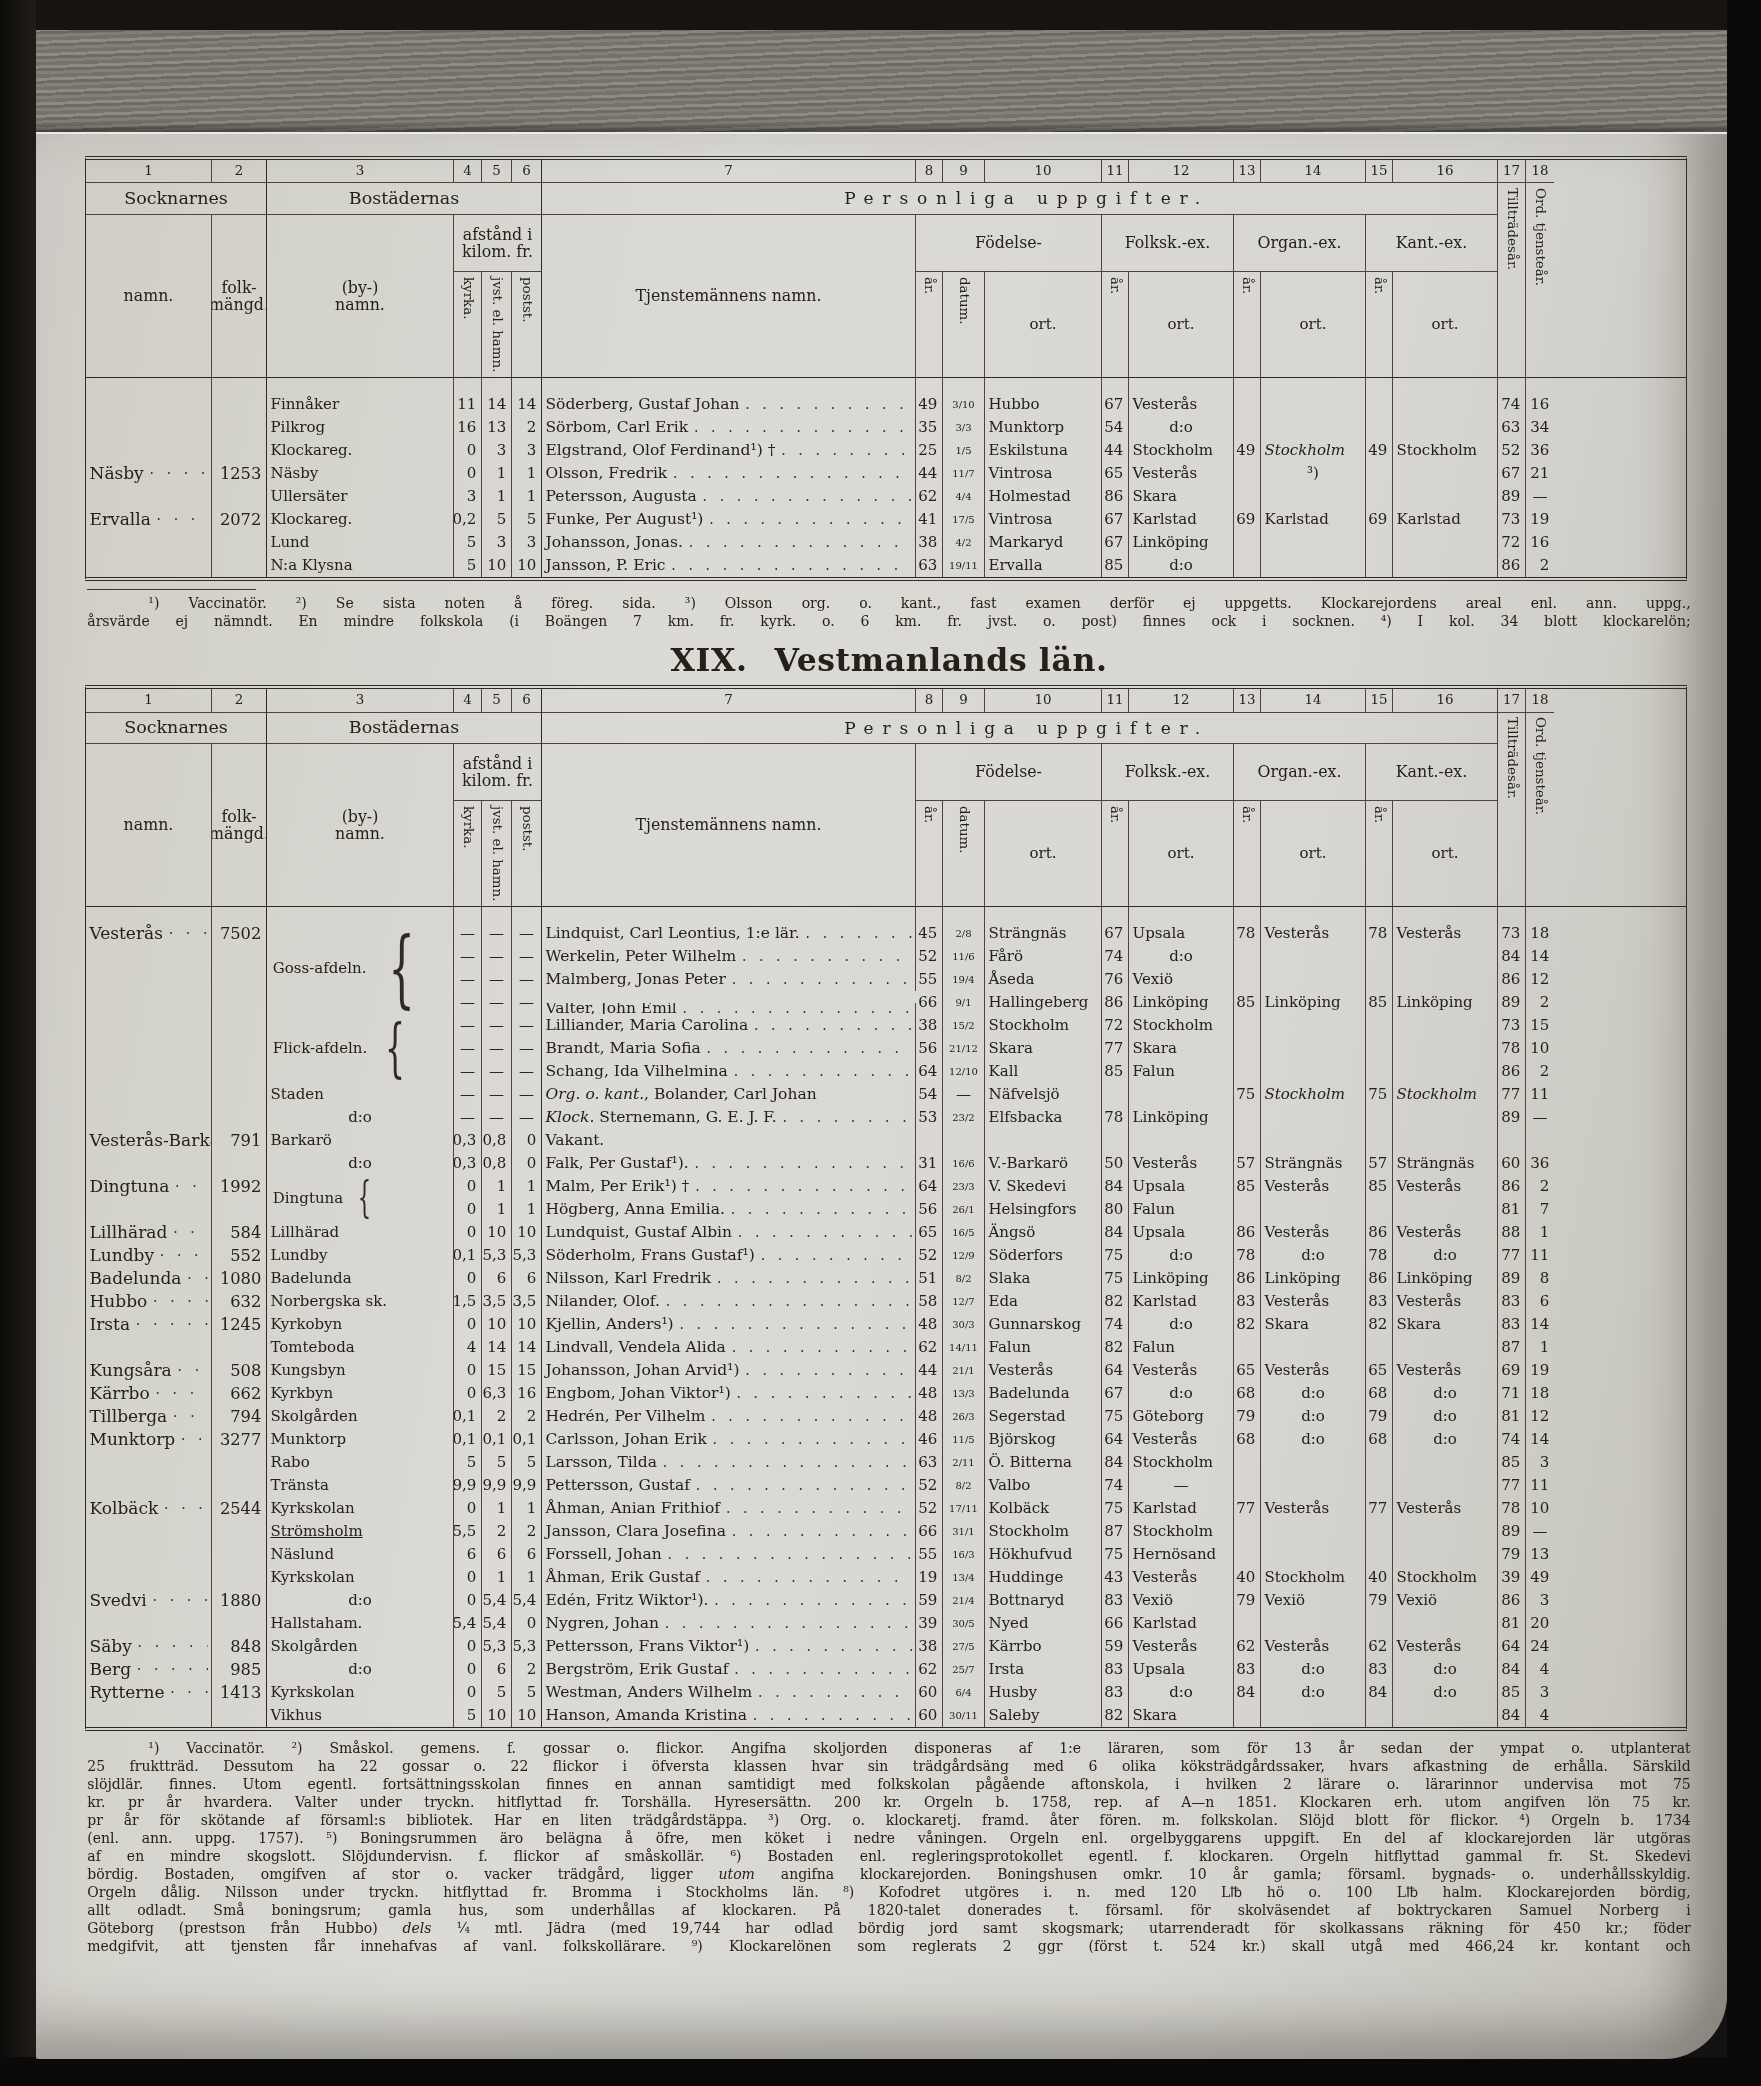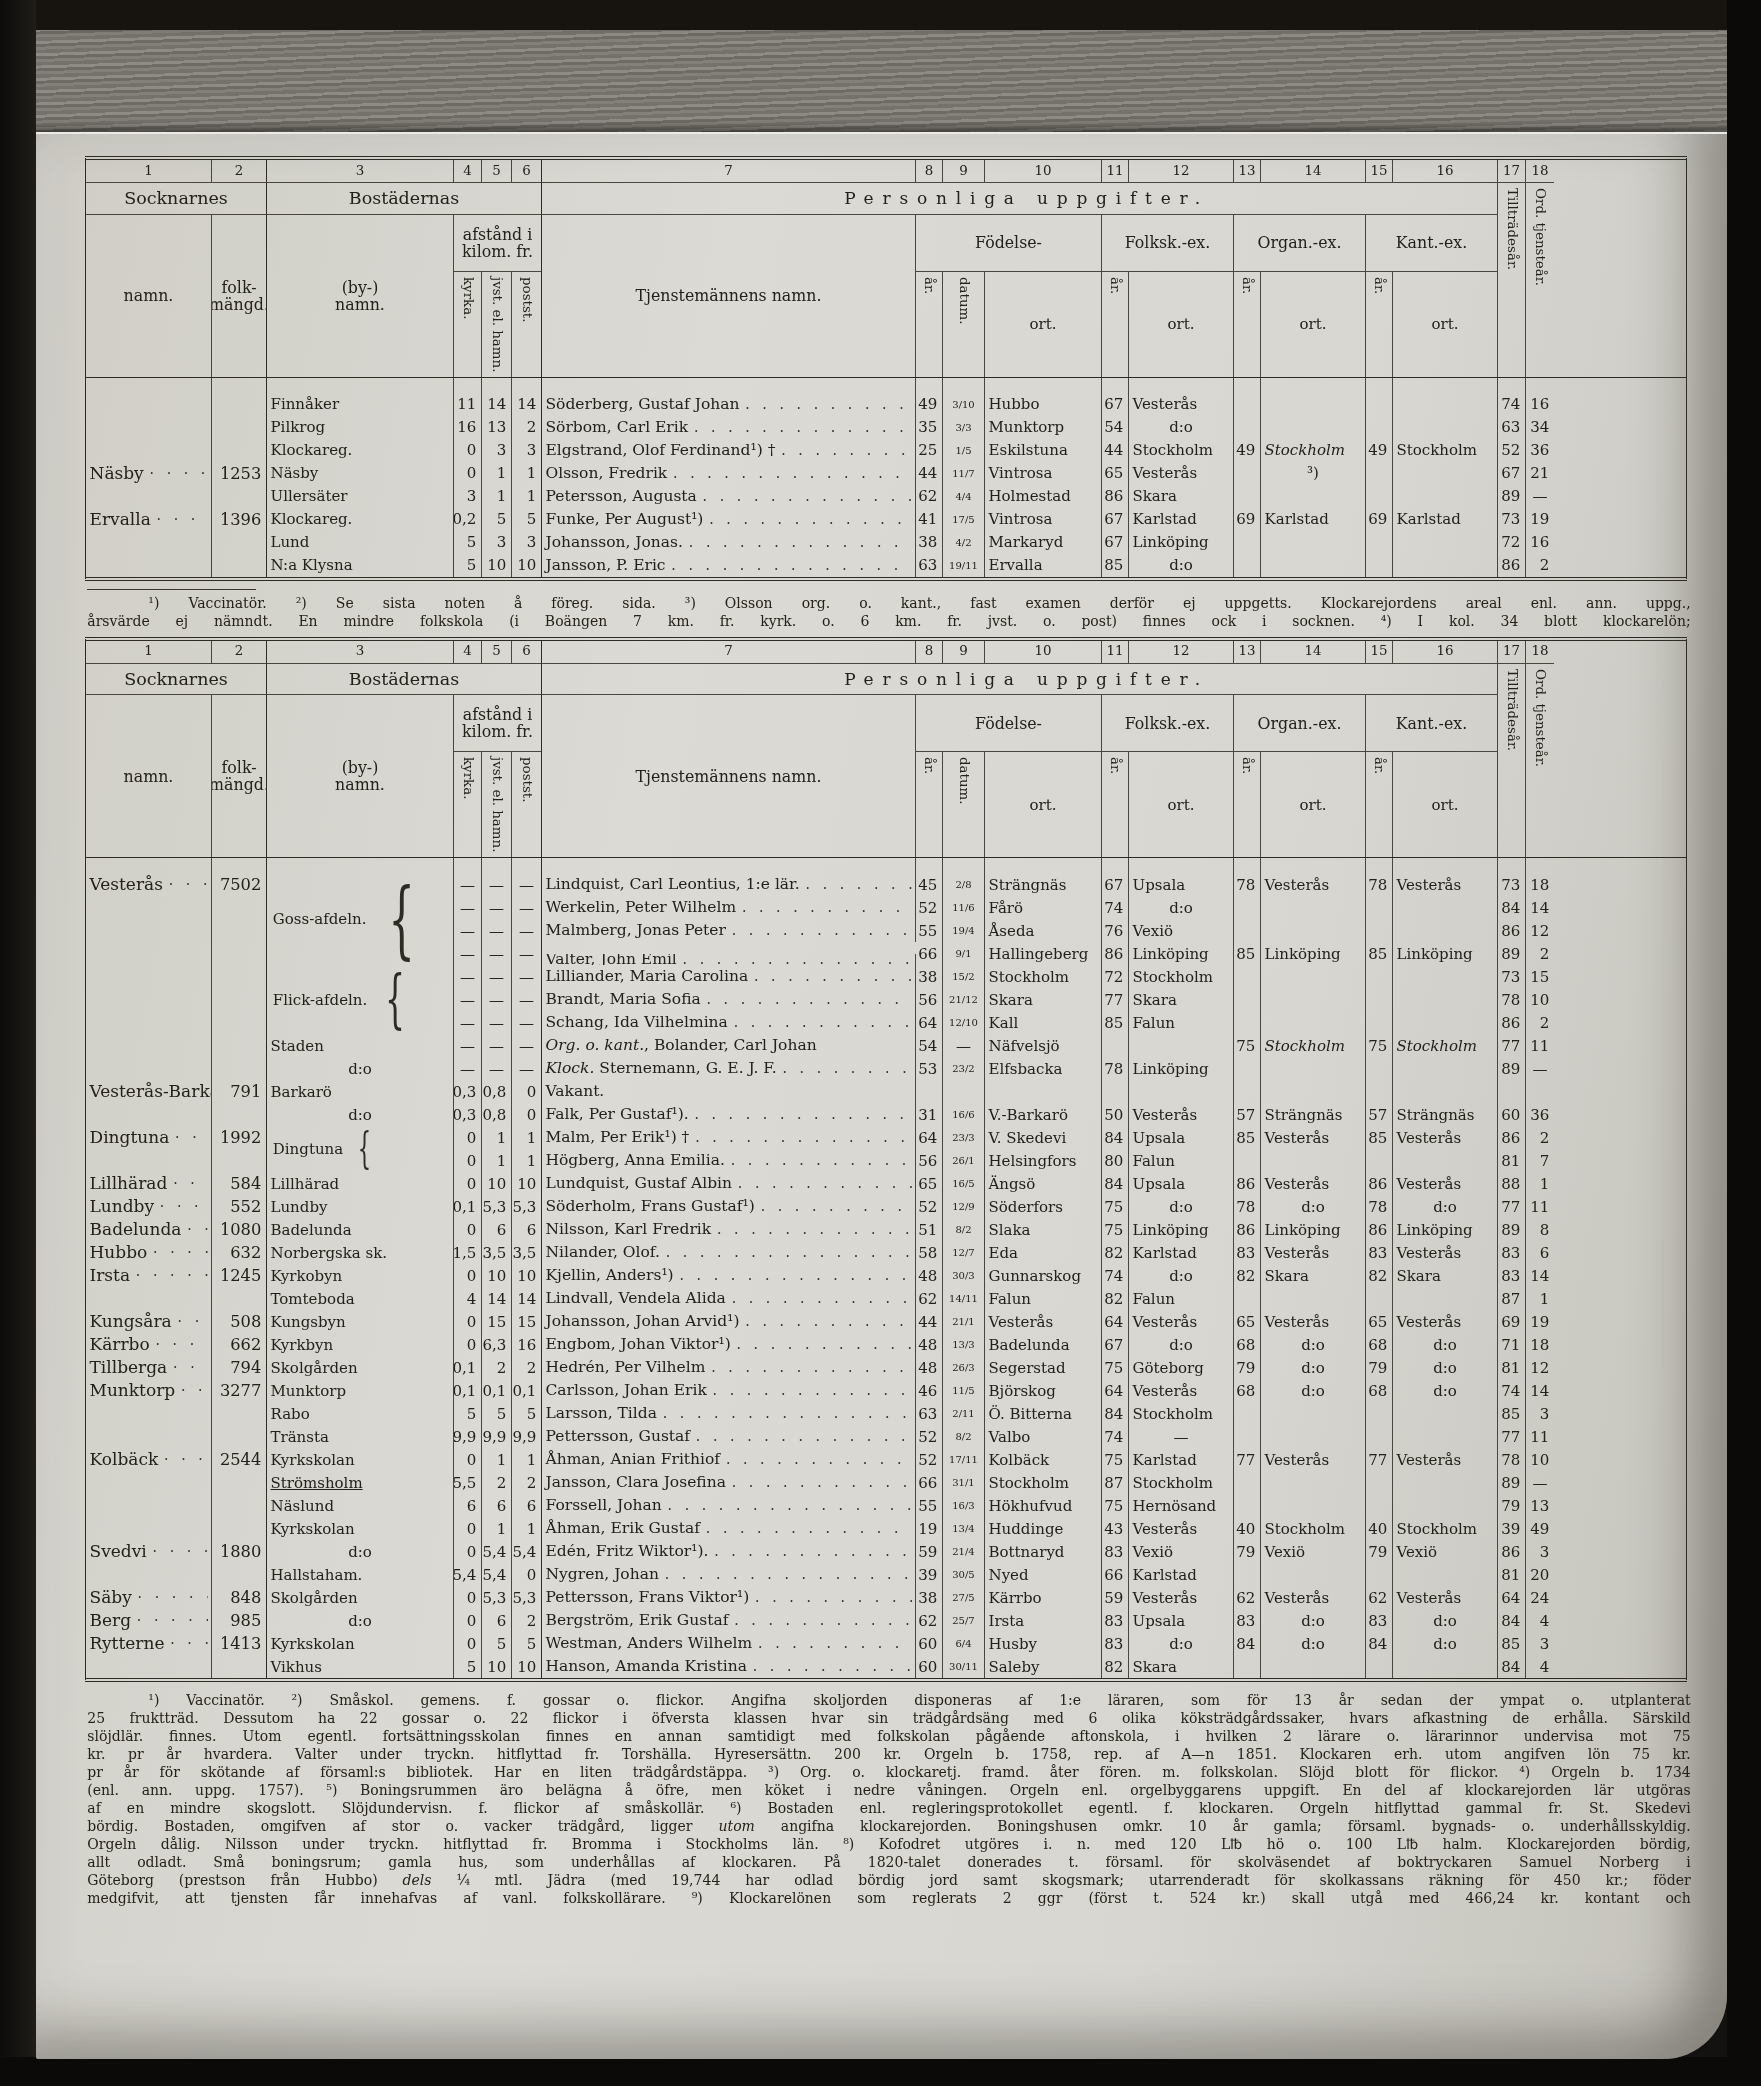--- a/index.html
+++ b/index.html
@@ -242,21 +242,21 @@
             <div class="c vl num yr" style="grid-area: 6 / 13;"></div>
             <div class="c vl" style="grid-area: 6 / 14;"></div>
             <div class="c vl num yr" style="grid-area: 6 / 15;"></div>
             <div class="c vl" style="grid-area: 6 / 16;"></div>
             <div class="c vl num yr" style="grid-area: 6 / 17;">89</div>
             <div class="c yr ctr" style="grid-area: 6 / 18;">—</div>
             <div class="c sock vl" style="grid-area: 7 / 1 / 10;">
               <span class="lbl">Ervalla</span>
               <span class="dots">. . . . . . . . . . . . . . . . . . . . . . . . . . . . . . . . . . . . . . . . . . . . . . . . . . . . . . . . . . . . </span>
             </div>
-            <div class="c folkm vh num" style="grid-area: 7 / 2 / 10;">1396</div>
+            <div class="c folkm vh num" style="grid-area: 7 / 2 / 10;">2072</div>
             <div class="c vl" style="grid-area: 7 / 3;">Klockareg.</div>
             <div class="c vl num" style="grid-area: 7 / 4;">0,2</div>
             <div class="c vl num" style="grid-area: 7 / 5;">5</div>
             <div class="c vh num" style="grid-area: 7 / 6;">5</div>
             <div class="c namecell vl" style="grid-area: 7 / 7;">
               <span class="nm">Funke, Per August¹)</span>
               <span class="dots">. . . . . . . . . . . . . . . . . . . . . . . . . . . . . . . . . . . . . . . . . . . . . . . . . . . . . . . . . . . . </span>
             </div>
             <div class="c vl num yr" style="grid-area: 7 / 8;">41</div>
             <div class="c vl ctr dt" style="grid-area: 7 / 9;"><sup>17</sup>/<sub>5</sub></div>
@@ -309,20 +309,23 @@
             <div class="c num yr" style="grid-area: 9 / 18;">2</div>
           </div>
         </div>
 
       <div class="fnrule"></div>
       <div class="fnblock">
         <div class="ln first">¹) Vaccinatör.  ²) Se sista noten å föreg. sida.  ³) Olsson org. o. kant., fast examen derför ej uppgetts.  Klockarejordens areal enl. ann. uppg.,</div>
         <div class="ln">årsvärde ej nämndt.  En mindre folkskola (i Boängen 7 km. fr. kyrk. o. 6 km. fr. jvst. o. post) finnes ock i socknen.  ⁴) I kol. 34 blott klockarelön;</div>
       </div>
 
+      <div class="heading">
+        <span>XIX.</span><span class="sp"></span><span>Vestmanlands län.</span>
+      </div>
 
       <div class="tbl" id="table2" style="--cols:126px 55px 187px 28px 30px 30px 374px 27px 42px 117px 27px 105px 27px 105px 27px 105px 28px 28px;">
           <div class="thead">
             <div class="c hnum hb vl" style="grid-area: 1 / 1;">1</div>
             <div class="c hnum hb vh" style="grid-area: 1 / 2;">2</div>
             <div class="c hnum hb vl" style="grid-area: 1 / 3;">3</div>
             <div class="c hnum hb vl" style="grid-area: 1 / 4;">4</div>
             <div class="c hnum hb vl" style="grid-area: 1 / 5;">5</div>
             <div class="c hnum hb vh" style="grid-area: 1 / 6;">6</div>
             <div class="c hnum hb vl" style="grid-area: 1 / 7;">7</div>

